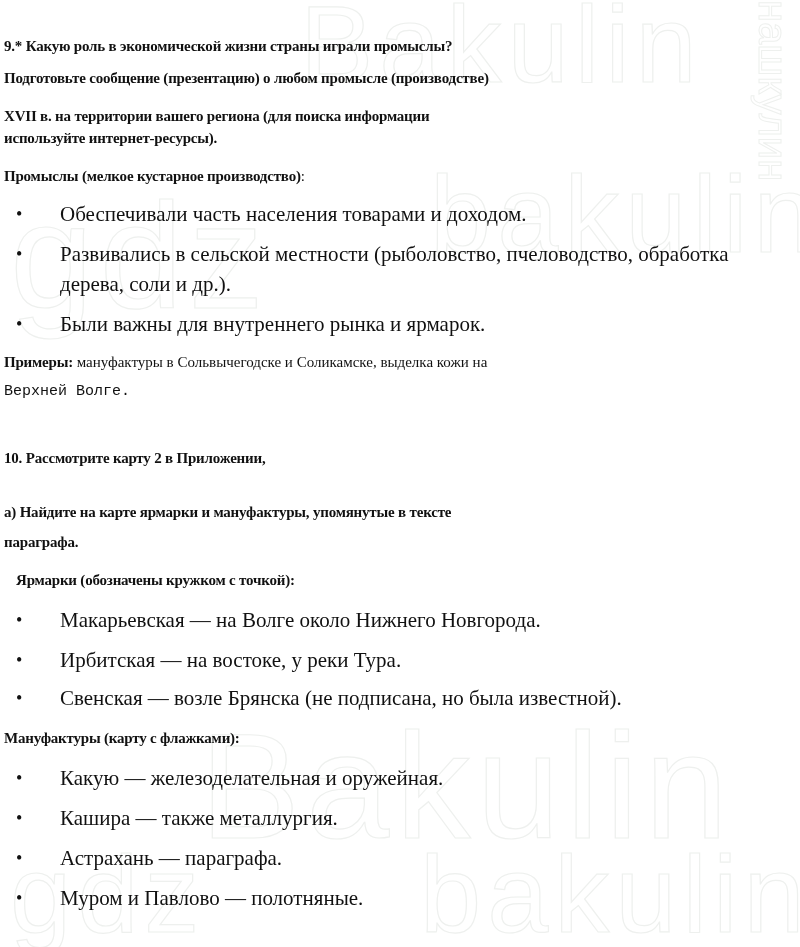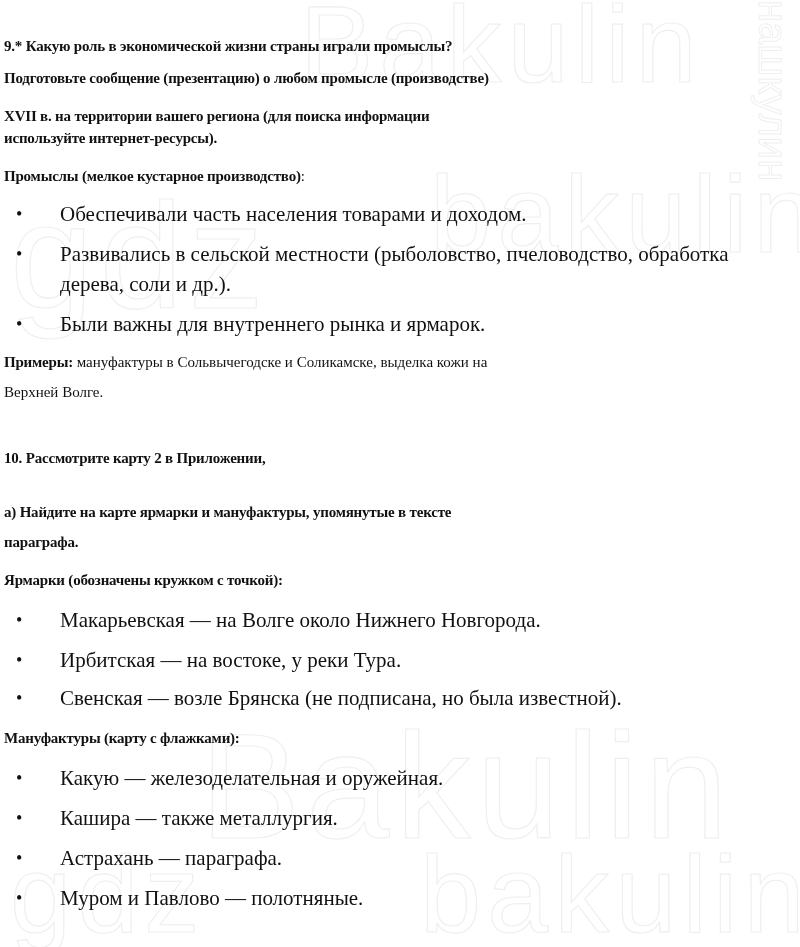--- a/index.html
+++ b/index.html
@@ -114,28 +114,28 @@
   </div>
 
   <div class="bullet-row" style="top:310px;">
     <span class="bullet">•</span>
     <span class="bullet-text">Были важны для внутреннего рынка и ярмарок.</span>
   </div>
 
   <div class="line" style="top:348px;">
     <span class="bold">Примеры:</span><span class="regular"> мануфактуры в Сольвычегодске и Соликамске, выделка кожи на</span>
   </div>
-  <div class="line regular" style="top:378px;">Верхней Волге.</div>
+  <div class="line regular" style="top:378px;font-family:Liberation Mono, monospace;">Верхней Волге.</div>
 
   <div class="line bold" style="top:444px;">10. Рассмотрите карту 2 в Приложении,</div>
 
   <div class="line bold" style="top:498px;">а) Найдите на карте ярмарки и мануфактуры, упомянутые в тексте</div>
   <div class="line bold" style="top:528px;text-align:center;">параграфа.</div>
 
-  <div class="line bold" style="top:566px;">Ярмарки (обозначены кружком с точкой):</div>
+  <div class="line bold" style="top:566px;margin-left:12px;">Ярмарки (обозначены кружком с точкой):</div>
 
   <div class="bullet-row" style="top:606px;">
     <span class="bullet">•</span>
     <span class="bullet-text">Макарьевская — на Волге около Нижнего Новгорода.</span>
   </div>
   <div class="bullet-row" style="top:646px;">
     <span class="bullet">•</span>
     <span class="bullet-text">Ирбитская — на востоке, у реки Тура.</span>
   </div>
   <div class="bullet-row" style="top:684px;">

